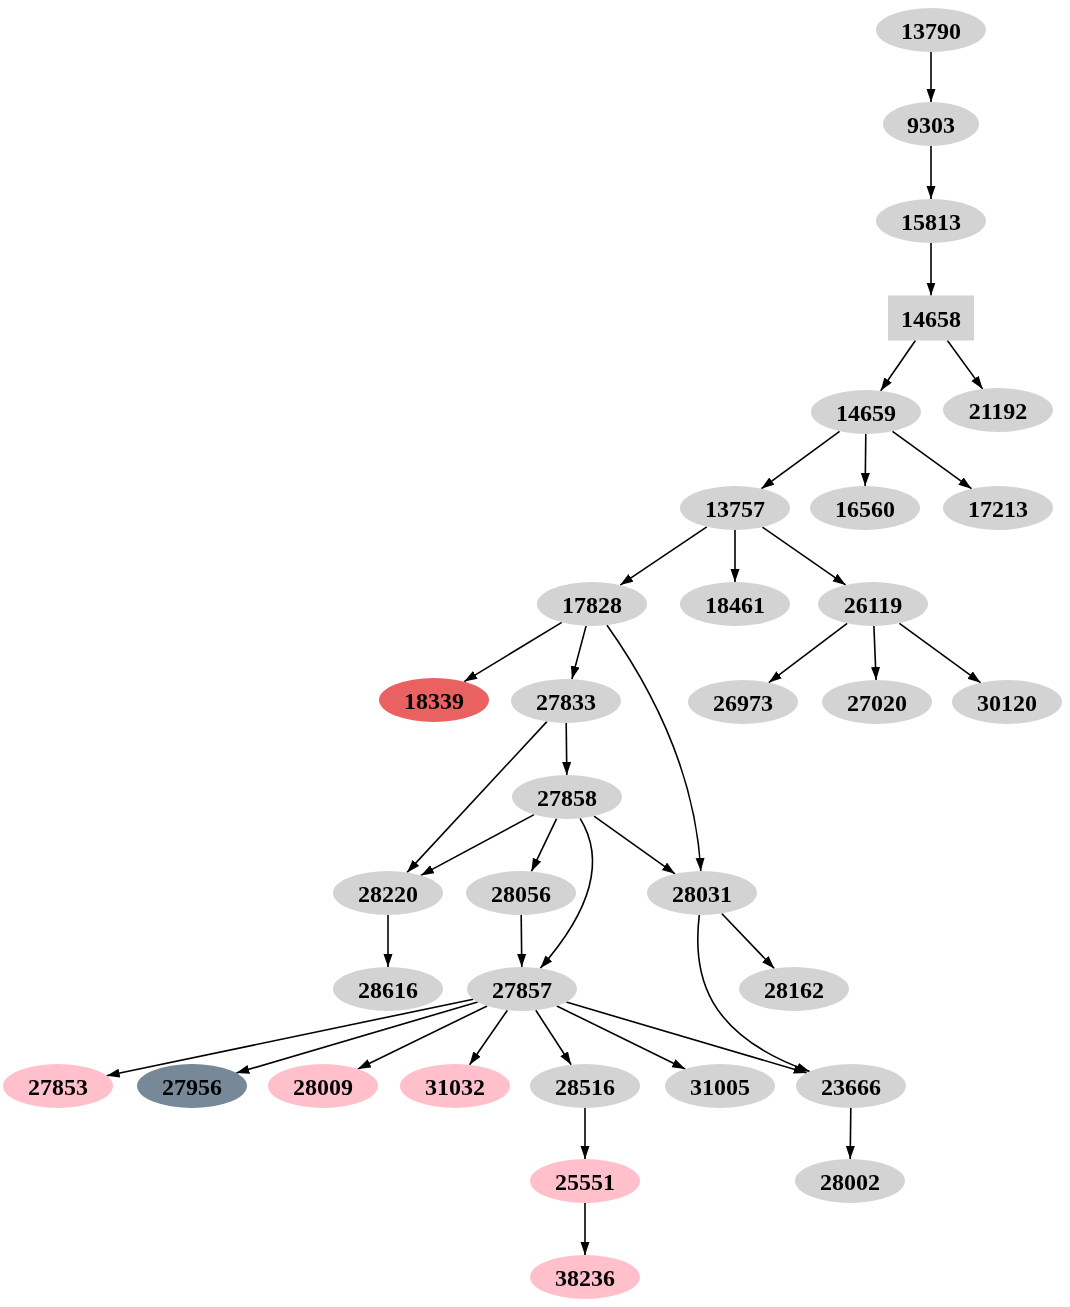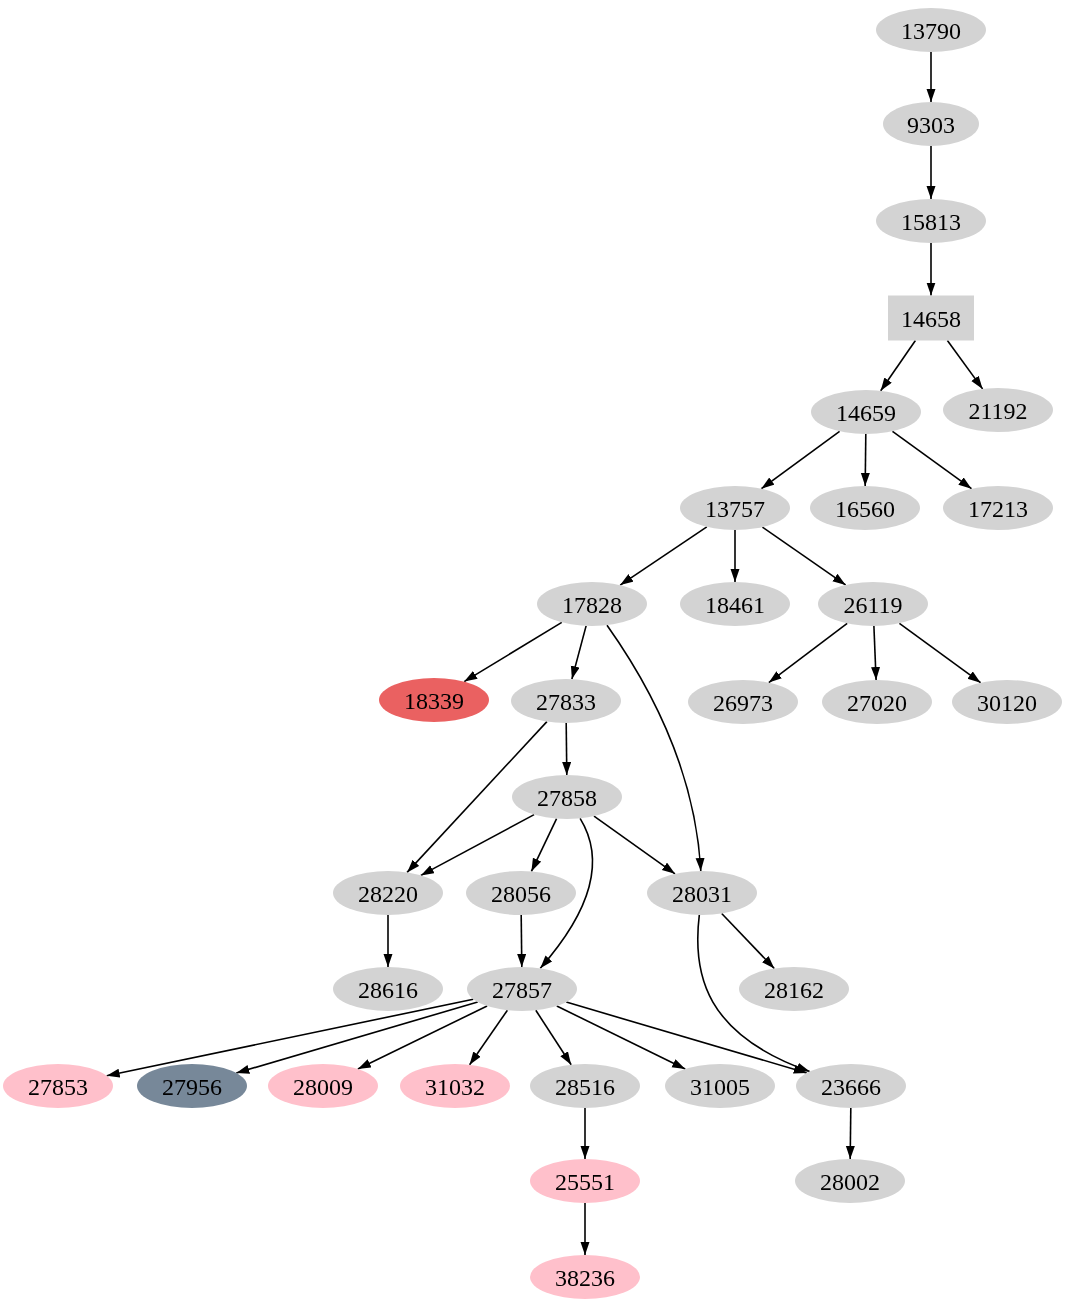--- a/index.html
+++ b/index.html
@@ -6,20 +6,21 @@
     margin: 0;
     padding: 0;
     background: #ffffff;
     width: 1070px;
     height: 1307px;
     overflow: hidden;
   }
   #graph-wrap {
     width: 1070px;
     height: 1044px;
+    font-weight: bold;
   }
   svg {
     display: block;
     font-family: "Liberation Serif", "DejaVu Serif", serif;
   }
   .node-label {
     font-size: 24px;
     fill: #000000;
     text-anchor: middle;
     pointer-events: none;

